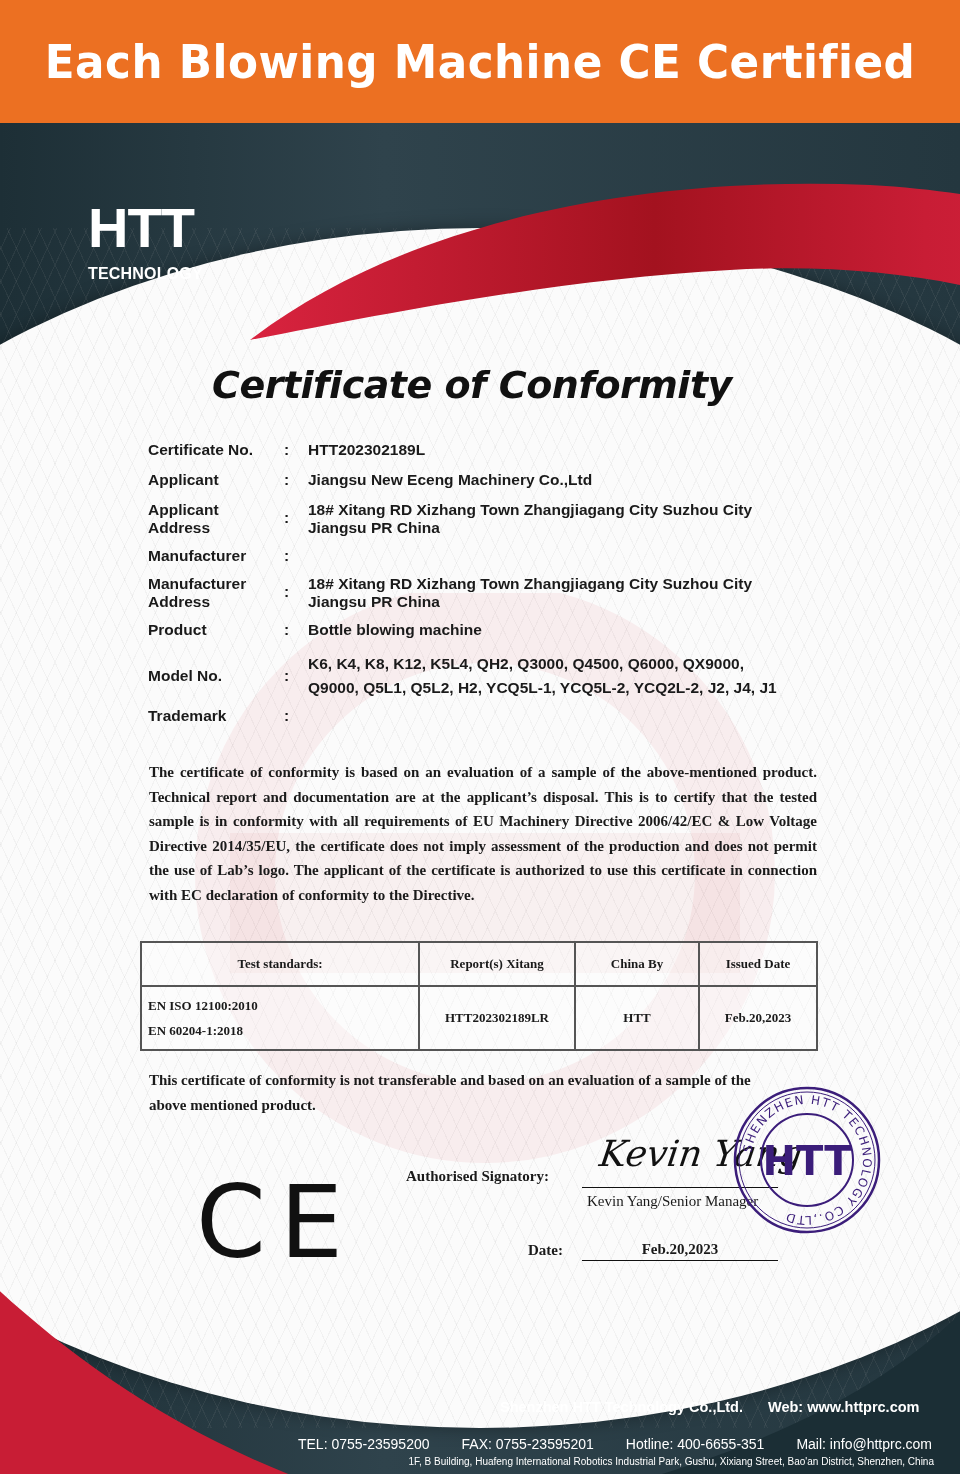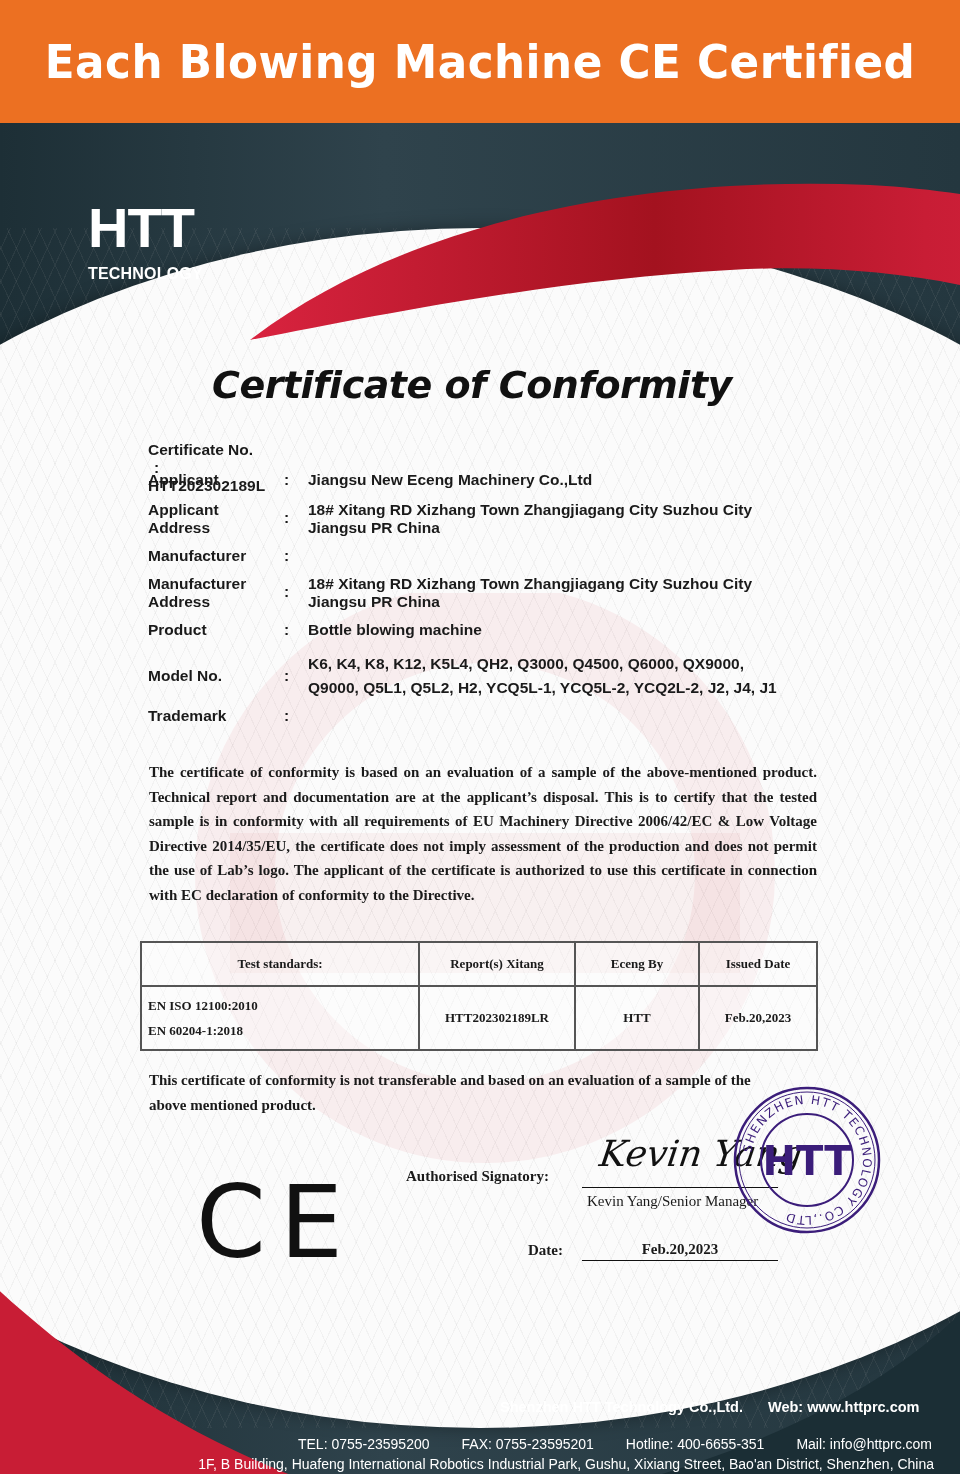--- a/index.html
+++ b/index.html
@@ -54,21 +54,21 @@
   .signer { position: absolute; left: 587px; top: 1070px; font-family: "Liberation Serif", serif; font-size: 15px; color: #1a1a1a; }
   .date-label { position: absolute; left: 528px; top: 1119px; font-family: "Liberation Serif", serif; font-weight: bold; font-size: 15px; color: #1a1a1a; }
   .date-value { position: absolute; left: 582px; top: 1118px; width: 196px; text-align: center; font-family: "Liberation Serif", serif; font-weight: bold; font-size: 15px; color: #1a1a1a; }
   .date-line { position: absolute; left: 582px; top: 1137px; width: 196px; border-top: 1.5px solid #111; }
 
   .stamp { position: absolute; left: 732px; top: 962px; width: 150px; height: 150px; }
 
   .footer-company { position: absolute; left: 500px; top: 1276px; color: #fff; font-size: 14.5px; font-weight: bold; }
   .footer-web { position: absolute; left: 768px; top: 1276px; color: #fff; font-size: 14.5px; font-weight: bold; }
   .footer-contacts { position: absolute; right: 28px; top: 1313px; color: #fff; font-size: 14px; display: flex; gap: 32px; }
-  .footer-address { position: absolute; right: 26px; top: 1333px; color: #fff; font-size: 14px; }
+  .footer-address { position: absolute; right: 26px; top: 1333px; color: #fff; font-size: 10px; }
 </style>
 </head>
 <body>
 
 <div class="banner">
   <div class="banner-title">Each Blowing Machine CE Certified</div>
 </div>
 
 <div class="cert">
 
@@ -99,21 +99,21 @@
   </svg>
 
   <div class="logo">
     <div class="logo-main">HTT</div>
     <div class="logo-sub">TECHNOLOGY</div>
   </div>
 
   <div class="doc-title">Certificate of Conformity</div>
 
   <div class="fields">
-    <div class="field" style="height:30px;flex-direction:column;">
+    <div class="field" style="height:30px;">
       <div class="field-label">Certificate No.</div>
       <div class="field-colon">:</div>
       <div class="field-value">HTT202302189L</div>
     </div>
     <div class="field" style="height:30px;">
       <div class="field-label">Applicant</div>
       <div class="field-colon">:</div>
       <div class="field-value">Jiangsu New Eceng Machinery Co.,Ltd</div>
     </div>
     <div class="field" style="height:46px;">
@@ -161,21 +161,21 @@
     </div>
   </div>
 
   <div class="para">The certificate of conformity is based on an evaluation of a sample of the above-mentioned product. Technical report and documentation are at the applicant’s disposal. This is to certify that the tested sample is in conformity with all requirements of EU Machinery Directive 2006/42/EC &amp; Low Voltage Directive 2014/35/EU, the certificate does not imply assessment of the production and does not permit the use of Lab’s logo. The applicant of the certificate is authorized to use this certificate in connection with EC declaration of conformity to the Directive.</div>
 
   <table class="std">
     <tbody>
         <tr>
       <th style="width:264px;">Test standards:</th>
       <th style="width:142px;">Report(s) Xitang</th>
-      <th style="width:110px;">Eceng By</th>
+      <th style="width:110px;">China By</th>
       <th>Issued Date</th>
     </tr>
     <tr>
       <td class="left">
         <div>EN ISO 12100:2010</div>
         <div>EN 60204-1:2018</div>
       </td>
       <td>HTT202302189LR</td>
       <td>HTT</td>
       <td>Feb.20,2023</td>

